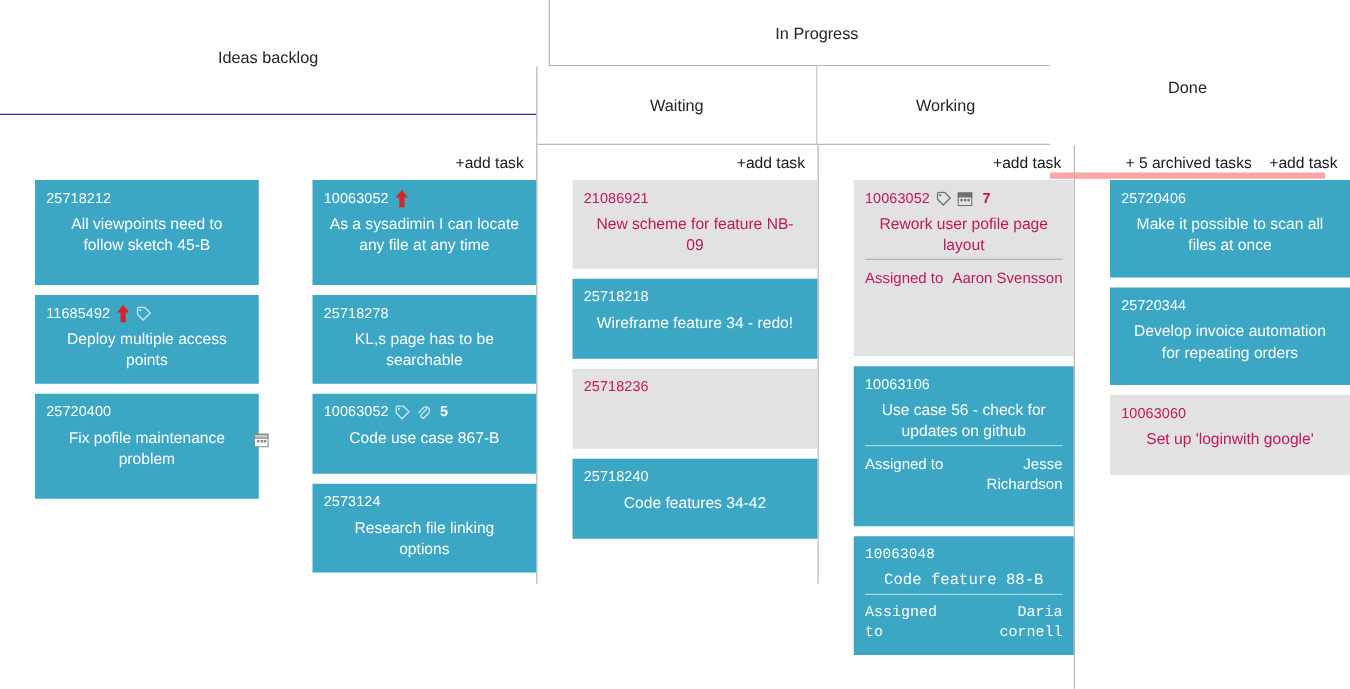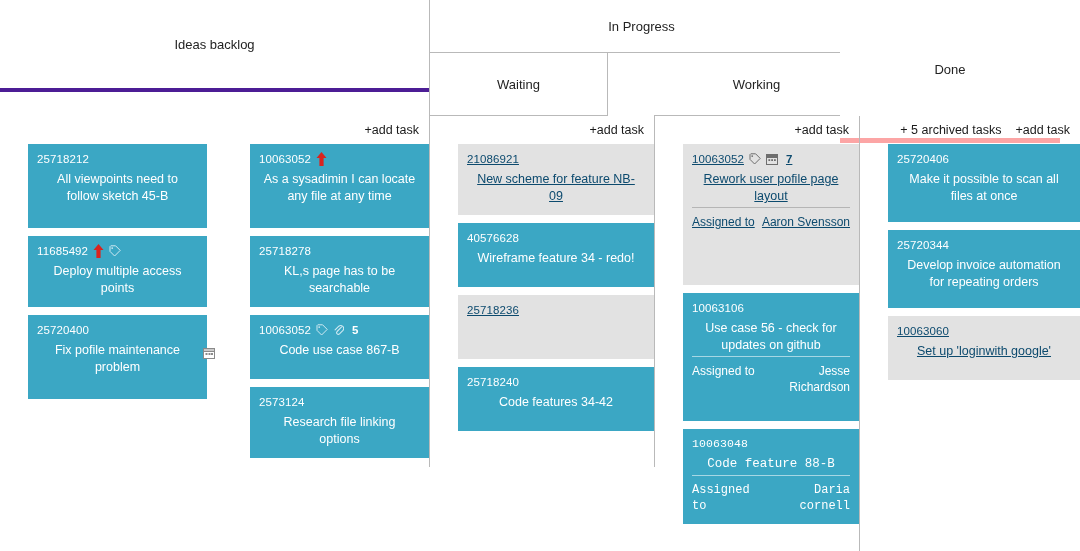--- a/index.html
+++ b/index.html
@@ -33,34 +33,34 @@
     position: absolute;
     box-sizing: border-box;
     display: flex;
     align-items: center;
     justify-content: center;
     font-size: 13px;
     color: #232323;
     background: #ffffff;
   }
   .hcell.group {
-    left: 429px; top: 0;
+    left: 439px; top: 0;
     width: 431px; height: 53px;
     border-bottom: 1px solid #b9b9b9;
     border-left: 1px solid #b9b9b9;
-    border-right: 7px solid #15803d;
+    border-right: 3px solid #15803d;
   }
   .hcell.backlog {
     left: 0; top: 0;
     width: 429px; height: 92px;
-    border-bottom: 4px solid #4c1d95;
+    border-bottom: 1px solid #4c1d95;
   }
   .hcell.waiting {
     left: 429px; top: 53px;
-    width: 179px; height: 63px;
+    width: 225px; height: 63px;
     border-bottom: 1px solid #b9b9b9;
     border-left: 1px solid #b9b9b9;
     border-right: 1px solid #b9b9b9;
   }
   .hcell.working {
     left: 654px; top: 53px;
     width: 206px; height: 63px;
     border-bottom: 1px solid #b9b9b9;
     border-right: 1px solid #b9b9b9;
   }
@@ -120,21 +120,21 @@
   .lane-b { width: 200px; }
 
   
   .card {
     box-sizing: border-box;
     padding: 8px 9px 10px 9px;
     margin-bottom: 8px;
     position: relative;
   }
   .card.teal { background: #3ba7c4; color: #ffffff; }
-  .card.gray { background: #e2e2e2; color: #0c4a6e; text-decoration: underline; }
+  .card.gray { background: #e2e2e2; color: #be185d; }
 
   .card-head {
     display: flex;
     align-items: center;
     gap: 5px;
     font-size: 11.5px;
     line-height: 14px;
     margin-bottom: 5px;
   }
   .card-id { font-size: 11.5px; letter-spacing: 0.1px; }
@@ -306,21 +306,21 @@
     </div>
     <div class="lane">
         <div class="card gray h-mid">
           <div class="card-head">
             <span class="card-id">21086921</span>
           </div>
           <div class="card-title">New scheme for feature NB-09</div>
         </div>
         <div class="card teal h-mid">
           <div class="card-head">
-            <span class="card-id">40576628</span>
+            <span class="card-id">25718218</span>
           </div>
           <div class="card-title">Wireframe feature 34 - redo!</div>
         </div>
         <div class="card gray h-mid">
           <div class="card-head">
             <span class="card-id">25718236</span>
           </div>
         </div>
         <div class="card teal h-mid">
           <div class="card-head">

